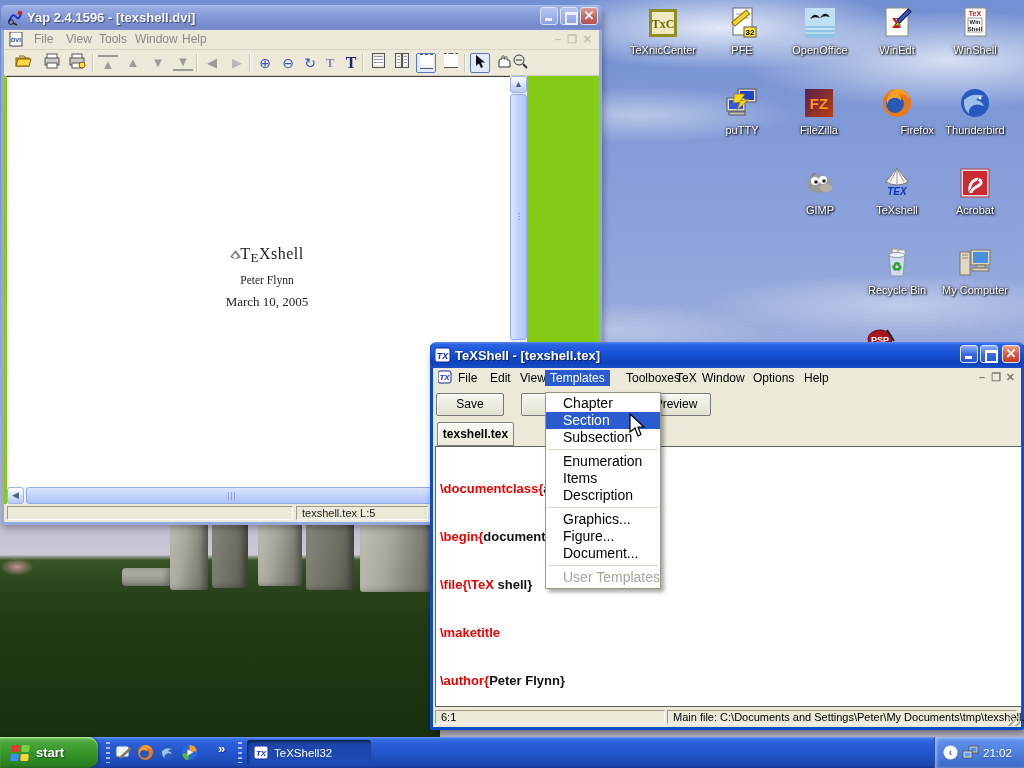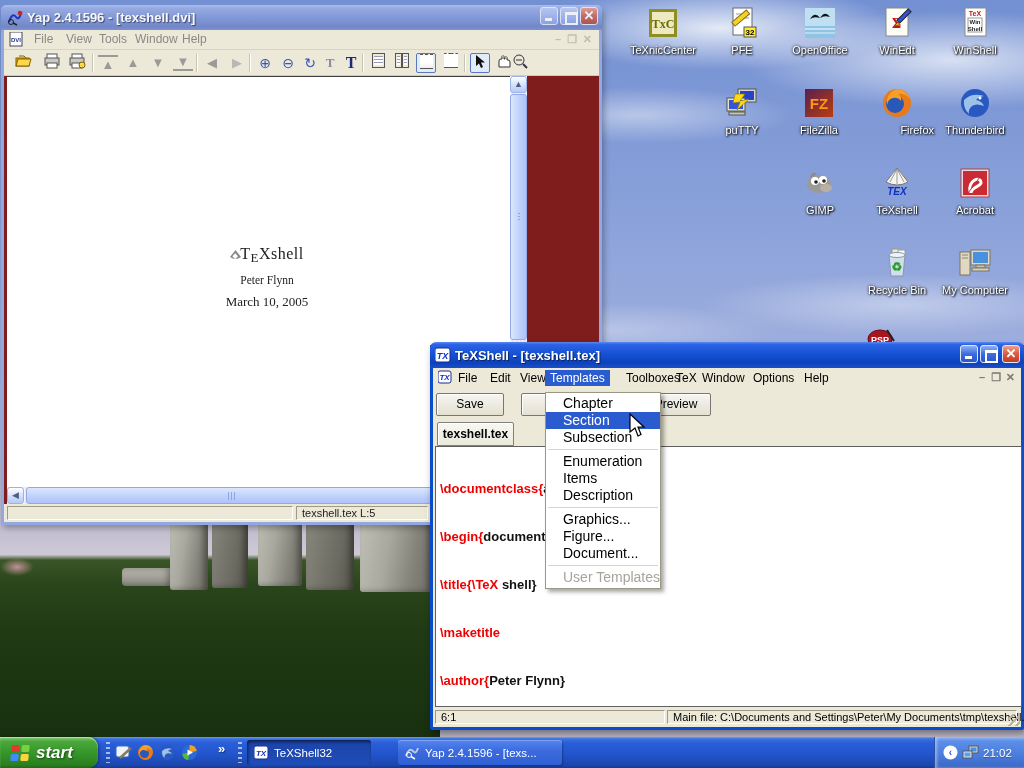--- a/index.html
+++ b/index.html
@@ -38,21 +38,21 @@
   .titletext { font-weight:bold; font-size:13px; color:#fff; text-shadow:1px 1px 1px rgba(0,0,0,.55); white-space:nowrap; }
   .tbtn { position:absolute; width:18px; height:18px; top:2px; border:1px solid #fff; border-radius:3px;
      color:#fff; font-size:11px; font-weight:bold; text-align:center; line-height:16px; }
   .tbtn.min::after { content:""; position:absolute; left:4px; bottom:3px; width:7px; height:3px; background:#fff; }
   .tbtn.max::after { content:""; position:absolute; left:4px; top:4px; width:9px; height:8px;
      border:2px solid #fff; border-top-width:3px; }
   .tbtn.cls { font-size:13px; line-height:15px; }
 
   
   #yap { position:absolute; left:1px; top:8px; width:601px; height:517px; z-index:10;
-     border:3px solid #93a7e0; border-top:none; border-radius:0 0 2px 2px; background:#7f1d1d;
+     border:3px solid #93a7e0; border-top:none; border-radius:0 0 2px 2px; background:#84cc16;
      box-shadow:2px 3px 6px rgba(0,0,0,.3); }
   #yap-title { position:absolute; left:-3px; right:-3px; top:-3px; height:25px; border-radius:5px 5px 0 0;
      background:linear-gradient(180deg,#aebde8 0%,#97aae2 12%,#8299d8 50%,#7287c8 88%,#7e92d0 100%);
      display:flex; align-items:center; padding:0 6px; }
   #yap-title .titletext { opacity:.92; }
   #yap .tbtn { background:linear-gradient(180deg,#bcCbf2,#8fa6e6); border-color:#e8edfa; opacity:.85; }
   #yap .tbtn.cls { background:linear-gradient(180deg,#eda append,#c85a4a); }
   #yap-btn-close { background:linear-gradient(180deg,#ee9a86,#cf6a55 45%,#b84a38) !important; }
   #yap-menubar { position:absolute; left:0; right:0; top:22px; height:20px; background:#ece9d8; border-bottom:1px solid #d8d4c4; }
   #yap-menubar .mitem { position:absolute; top:2px; font-size:12px; color:#8a8a86; }
@@ -120,21 +120,21 @@
   #tpl-menu .msep { height:1px; background:#d9d6c8; margin:3px 2px; }
   #mouse-cursor { position:absolute; left:628px; top:413px; z-index:40; }
 
   
   #taskbar { position:absolute; left:0; bottom:0; width:1024px; height:31px; z-index:50;
       background:linear-gradient(180deg,#6f9ef2 0%,#3a72e4 6%,#2a5ed8 20%,#2254cc 55%,#1b46ac 92%,#15389a 100%); }
   #start-btn { position:absolute; left:0; top:0; width:98px; height:31px; border-radius:0 10px 10px 0;
       background:linear-gradient(180deg,#7ecb6f 0%,#4aa73c 15%,#349428 55%,#2a7f20 90%,#1f6a18 100%);
       box-shadow:inset 0 1px 1px #b4e8a0, 1px 0 3px rgba(0,0,0,.4);
       display:flex; align-items:center; padding-left:10px; gap:6px; }
-  #start-btn .stxt { color:#fff; font-weight:bold; font-style:italic; font-size:17px; text-shadow:1px 1px 2px rgba(0,0,0,.5); }
+  #start-btn .stxt { color:#fff; font-weight:bold; font-size:13px; text-shadow:1px 1px 2px rgba(0,0,0,.5); }
   .ql-handle { position:absolute; top:5px; width:4px; height:21px;
       background:repeating-linear-gradient(180deg,rgba(255,255,255,.6) 0 2px,transparent 2px 5px); }
   .ql-icon { position:absolute; top:7px; width:17px; height:17px; }
   #ql-chevron { position:absolute; left:218px; top:4px; color:#fff; font-size:13px; font-weight:bold; text-shadow:1px 1px 1px rgba(0,0,0,.4); }
   .taskbtn { position:absolute; top:3px; height:25px; border-radius:3px; display:flex; align-items:center; gap:5px;
       padding:0 7px; color:#fff; font-size:11.5px; white-space:nowrap; overflow:hidden;
       background:linear-gradient(180deg,#5585ee,#3a6ade 45%,#2f60d4); box-shadow:inset 0 1px 0 #7fa4f4, 1px 1px 2px rgba(0,0,0,.3); }
   .taskbtn.pressed { background:linear-gradient(180deg,#1c44a8,#1e4cb8); box-shadow:inset 1px 2px 3px rgba(0,0,10,.55); }
   #tray { position:absolute; right:0; top:0; width:90px; height:31px;
       background:linear-gradient(180deg,#86aef4 0%,#5b8ee8 15%,#4a7cdc 60%,#3a66c4 100%);
@@ -444,21 +444,21 @@
   </div>
   <div id="ts-toolbar">
     <span class="xpbtn" style="left:3px;width:68px;line-height:21px">Save</span>
     <span class="xpbtn" style="left:88px;width:68px;line-height:21px">TeX</span>
     <span class="xpbtn" style="left:208px;width:70px;line-height:21px">Preview</span>
   </div>
   <div id="ts-tab">texshell.tex</div>
   <div id="ts-editor">
     <div><span class="cmd">\documentclass{</span><span class="txt">a</span></div>
     <div><span class="cmd">\begin{</span><span class="txt">document}</span></div>
-    <div><span class="cmd">\title{\TeX</span><span class="txt"> shell}</span></div>
+    <div><span class="cmd">\file{\TeX</span><span class="txt"> shell}</span></div>
     <div><span class="cmd">\maketitle</span></div>
     <div><span class="cmd">\author{</span><span class="txt">Peter Flynn}</span></div>
     
     
   </div>
   <div id="ts-status">
     <span class="sunken" style="left:2px;width:230px;top:2px">6:1</span>
     <span class="sunken" style="left:234px;width:350px;top:2px">Main file: C:\Documents and Settings\Peter\My Documents\tmp\texshell.tex</span>
     <span id="ts-grip"></span>
   </div>
@@ -516,28 +516,20 @@
   <span id="ql-chevron">»</span>
   <span class="ql-handle" style="left:238px"></span>
 
   <div class="taskbtn pressed" style="left:247px;width:124px;">
     <svg width="15" height="15">
         <rect x="0" y="1" width="14" height="13" rx="2" fill="#fff" stroke="#1a2a9a"></rect>
         <text x="7" y="11" font-size="8" font-weight="bold" text-anchor="middle" fill="#1030c0" font-style="italic">TX</text>
       </svg>
     <span>TeXShell32</span>
   </div>
-  <div class="taskbtn" style="left:398px;width:164px;">
-    <svg width="15" height="15">
-        <path d="M1 11 Q4 2 8 6 Q11 10 13 3" stroke="#bcd" stroke-width="2" fill="none"></path>
-        <circle cx="4" cy="10" r="2.5" fill="none" stroke="#fff"></circle>
-        <line x1="6" y1="11.5" x2="10" y2="14" stroke="#fff" stroke-width="1.5"></line>
-      </svg>
-    <span>Yap 2.4.1596 - [texs...</span>
-  </div>
 
   <div id="tray">
     <svg width="15" height="15">
         <circle cx="7.5" cy="7.5" r="7" fill="#fff"></circle>
         <text x="7.5" y="11" font-size="10" font-weight="bold" text-anchor="middle" fill="#2a5cd0">‹</text>
       </svg>
     <svg width="17" height="15">
         <rect x="7" y="1" width="9" height="7" fill="#d8d8d0" stroke="#556"></rect>
         <rect x="8.5" y="2.5" width="6" height="4" fill="#4a90e0"></rect>
         <rect x="1" y="6" width="9" height="7" fill="#e8e8e0" stroke="#556"></rect>

